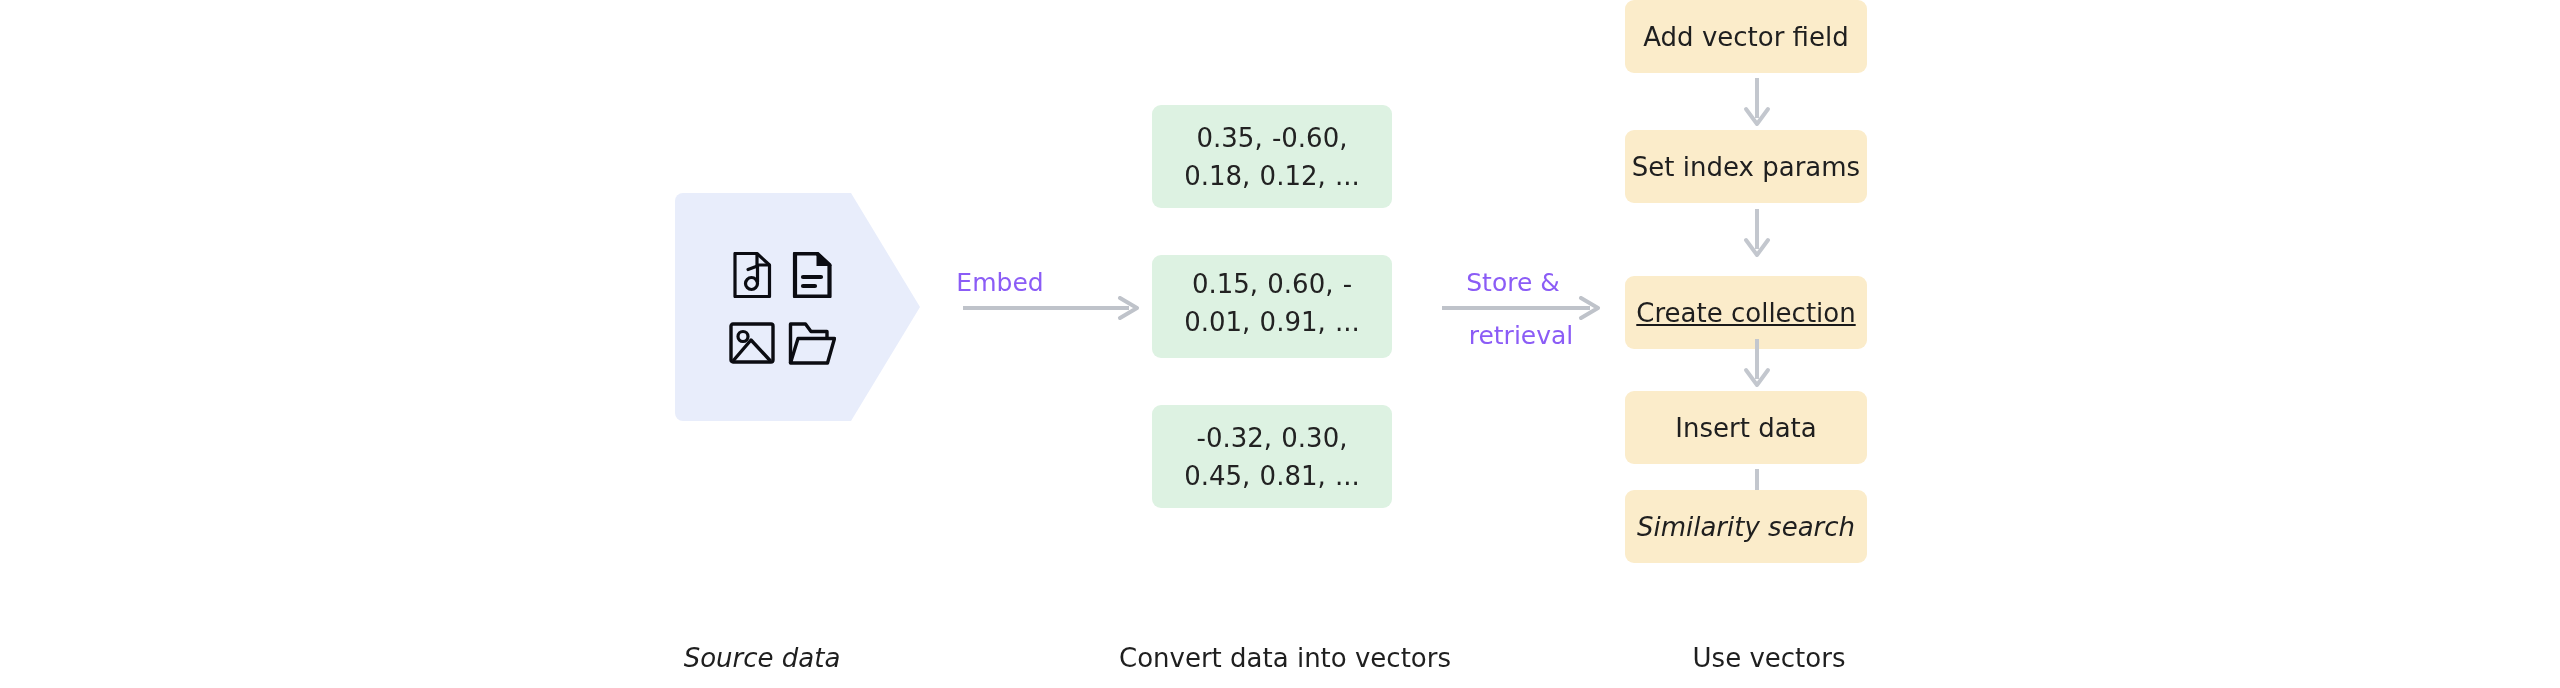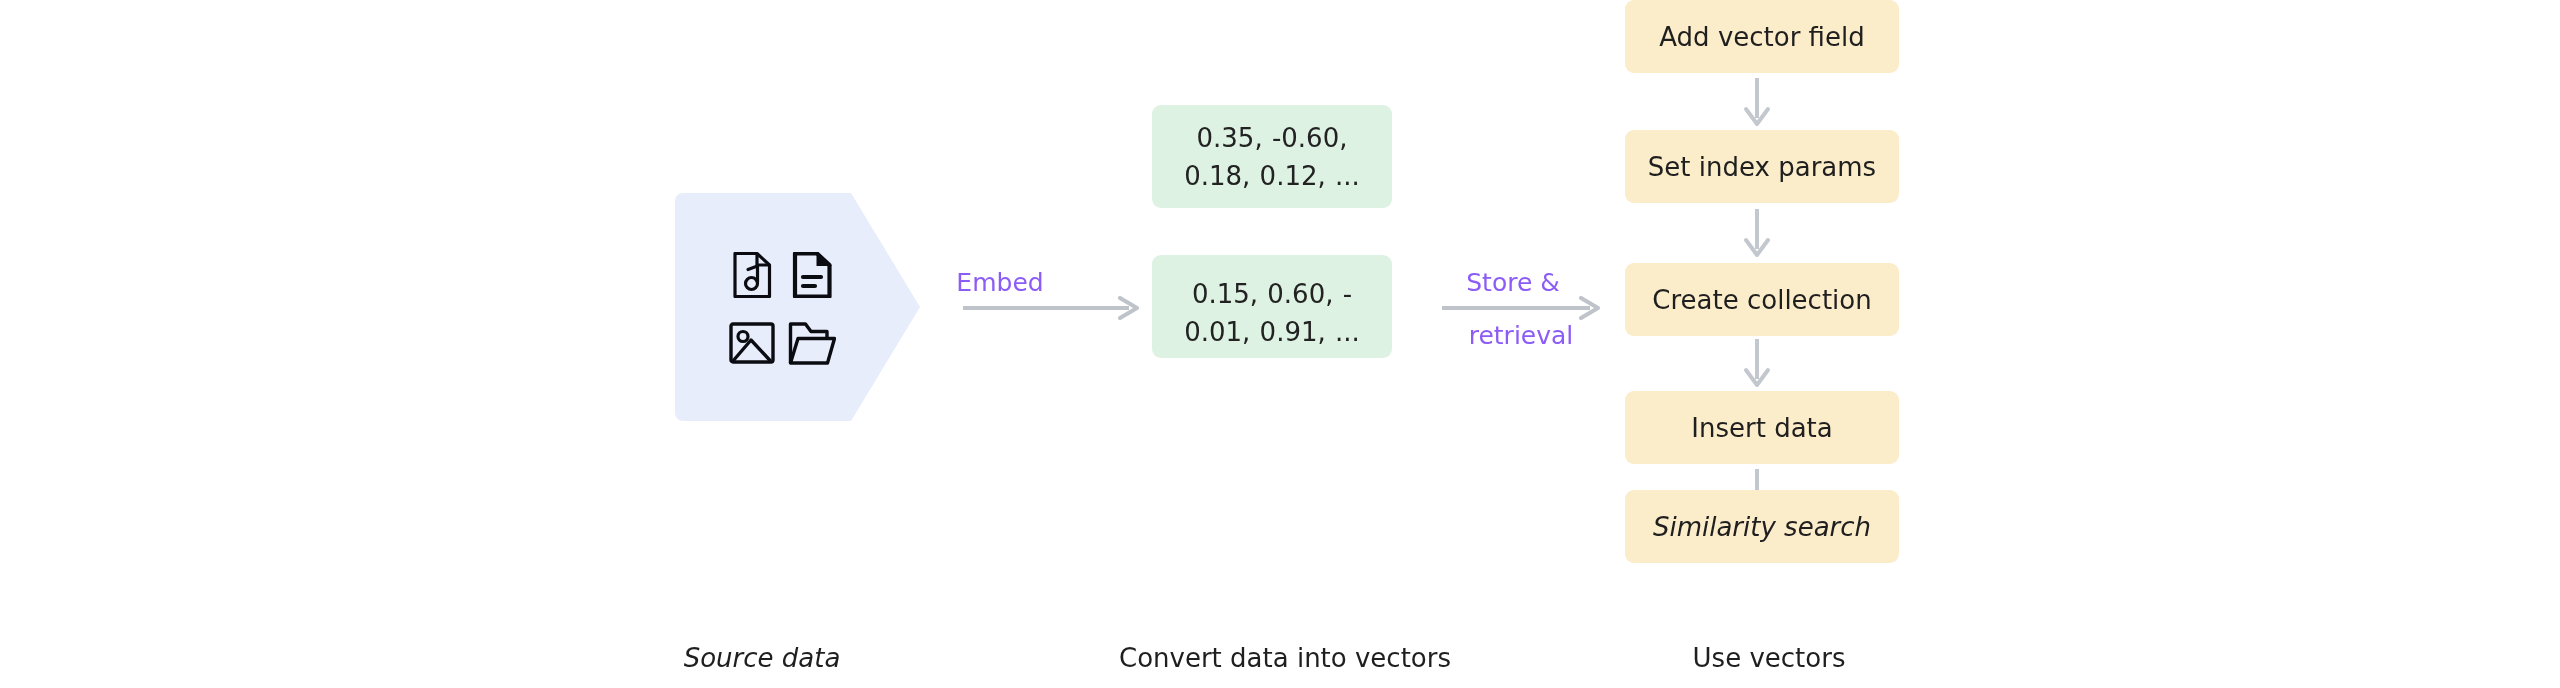--- a/index.html
+++ b/index.html
@@ -64,54 +64,54 @@
     position: absolute;
     left: 1152px;
     width: 240px;
     height: 103px;
     background: #ddf2e2;
     border-radius: 9px;
     display: flex;
     align-items: center;
     justify-content: center;
     box-sizing: border-box;
-    padding: 7px 18px;
+    padding: 17px 18px;
   }
   .vec-chip span {
     font-size: 26px;
     line-height: 38px;
     color: #222222;
     text-align: center;
     word-spacing: 1px;
   }
   .vec-1 { top: 105px; }
   .vec-2 { top: 255px; align-items: flex-end; }
   .vec-3 { top: 405px; }
 
   
   .step-box {
     position: absolute;
     left: 1625px;
-    width: 274px;
+    width: 242px;
     height: 73px;
     background: #fbecca;
     border-radius: 9px;
     display: flex;
     align-items: center;
     justify-content: center;
   }
   .step-box span {
     font-size: 26px;
     line-height: 30px;
     color: #1f1f1f;
     white-space: nowrap;
   }
   .step-0 { top: 0px; }
   .step-1 { top: 130px; text-align: center; }
-  .step-2 { top: 263px; }
+  .step-2 { top: 276px; text-decoration: underline; }
   .step-3 { top: 391px; }
   .step-4 { top: 490px; font-style: italic; }
 
   .down-arrow {
     position: absolute;
     left: 1742px;
     width: 30px;
     height: 50px;
   }
   .down-arrow svg { display: block; }
@@ -197,20 +197,26 @@
       <span>0.35, -0.60,</span><br>
       <span>0.18, 0.12, ...</span>
     </span>
   </div>
   <div class="vec-chip vec-2">
     <span>
       <span>0.15,  0.60, -</span><br>
       <span>0.01, 0.91, ...</span>
     </span>
   </div>
+  <div class="vec-chip vec-3">
+    <span>
+      <span>-0.32,  0.30,</span><br>
+      <span>0.45, 0.81, ...</span>
+    </span>
+  </div>
 
   <div class="arrow-label" style="left:1513px; top:267px; transform:translateX(-50%);">
     <span>Store &amp;</span>
   </div>
   <div class="flow-arrow" style="left:1442px; top:296px; width:160px;">
     <svg width="160" height="24" viewBox="0 0 160 24" xmlns="http://www.w3.org/2000/svg">
       <path d="M0 12 H148" stroke="#bfc3ca" stroke-width="4"></path>
       <path d="M139 2 L156 12 L139 22" fill="none" stroke="#bfc3ca" stroke-width="4" stroke-linejoin="round" stroke-linecap="round"></path>
     </svg>
   </div>

